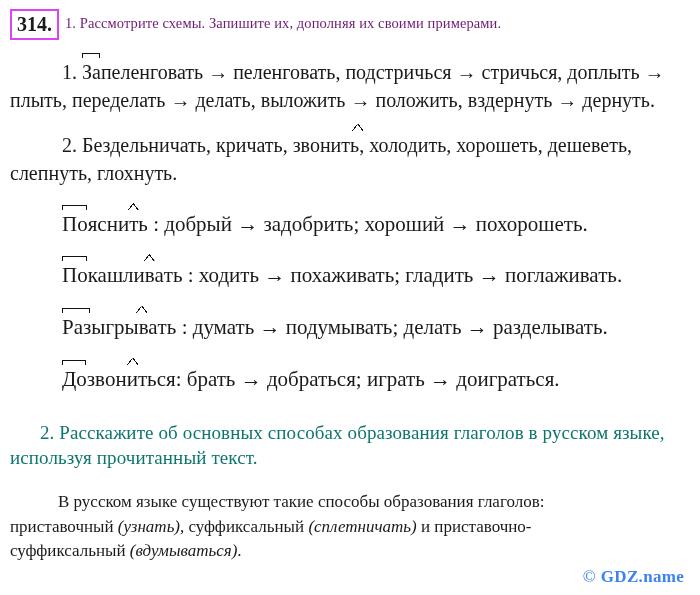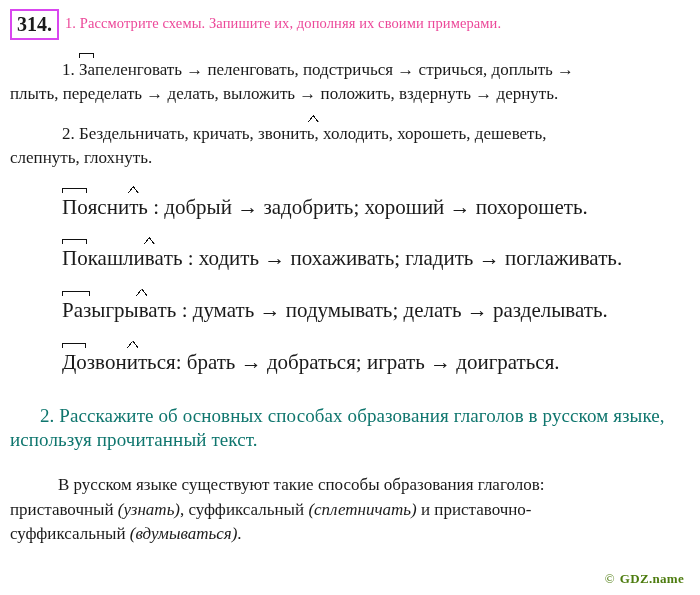--- a/index.html
+++ b/index.html
@@ -33,28 +33,28 @@
     font-family: "Liberation Serif", serif;
     font-weight: bold;
     font-size: 20px;
     line-height: 1;
     padding: 3px 5px 4px 5px;
     margin-top: 1px;
     white-space: nowrap;
   }
   .task-line {
     font-size: 14.5px;
-    color: #ec4899;
+    color: #701a75;
     line-height: 1.25;
     padding-top: 6px;
     letter-spacing: .1px;
   }
   
   .block {
-    font-size: 17px;
+    font-size: 20px;
     line-height: 1.42;
     margin-top: 14px;
     padding-left: 0;
   }
   .block .indent {
     display: inline-block;
     width: 52px;
   }
   .block.b1 { margin-top: 18px; }
   .block.b2 { margin-top: 16px; }
@@ -116,22 +116,22 @@
     line-height: 1.45;
     margin-top: 20px;
   }
   .answer .indent { display:inline-block; width: 48px; }
   .answer i { font-style: italic; }
   
   .footer {
     position: absolute;
     right: 16px;
     bottom: 8px;
-    font-size: 13px;
-    color: #4d7c0f;
+    font-size: 17px;
+    color: #3b82f6;
     letter-spacing: .3px;
   }
   .footer .copy { margin-right: 5px; }
   .footer .brand { font-weight: bold; font-family: "Liberation Serif", serif; }
   .edge {
     position: absolute;
     left: 0; top: 0; bottom: 0;
     width: 3px;
     background: #ffffff;
   }

